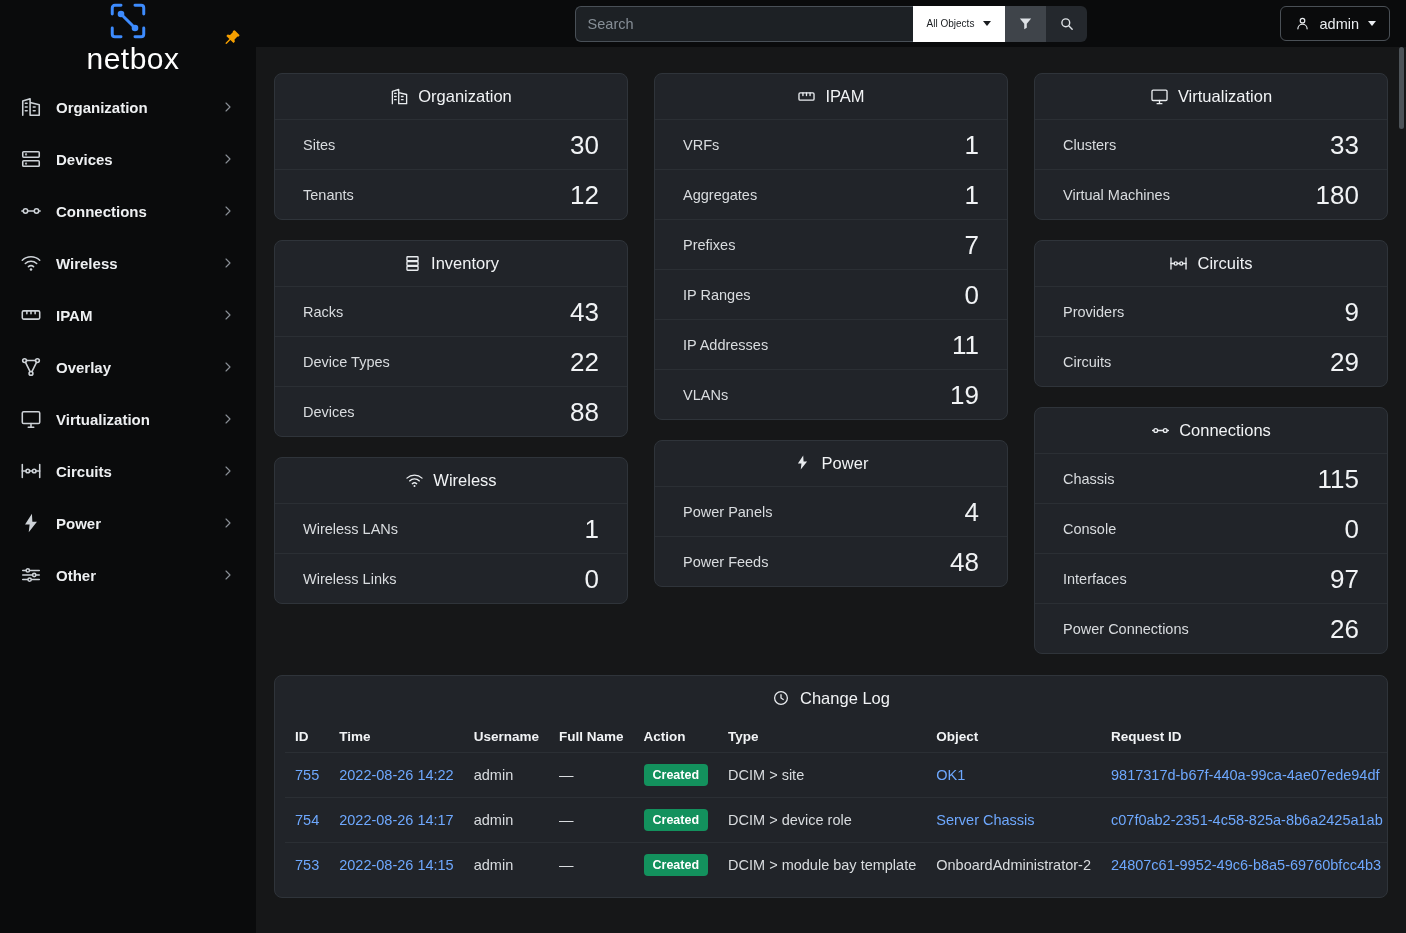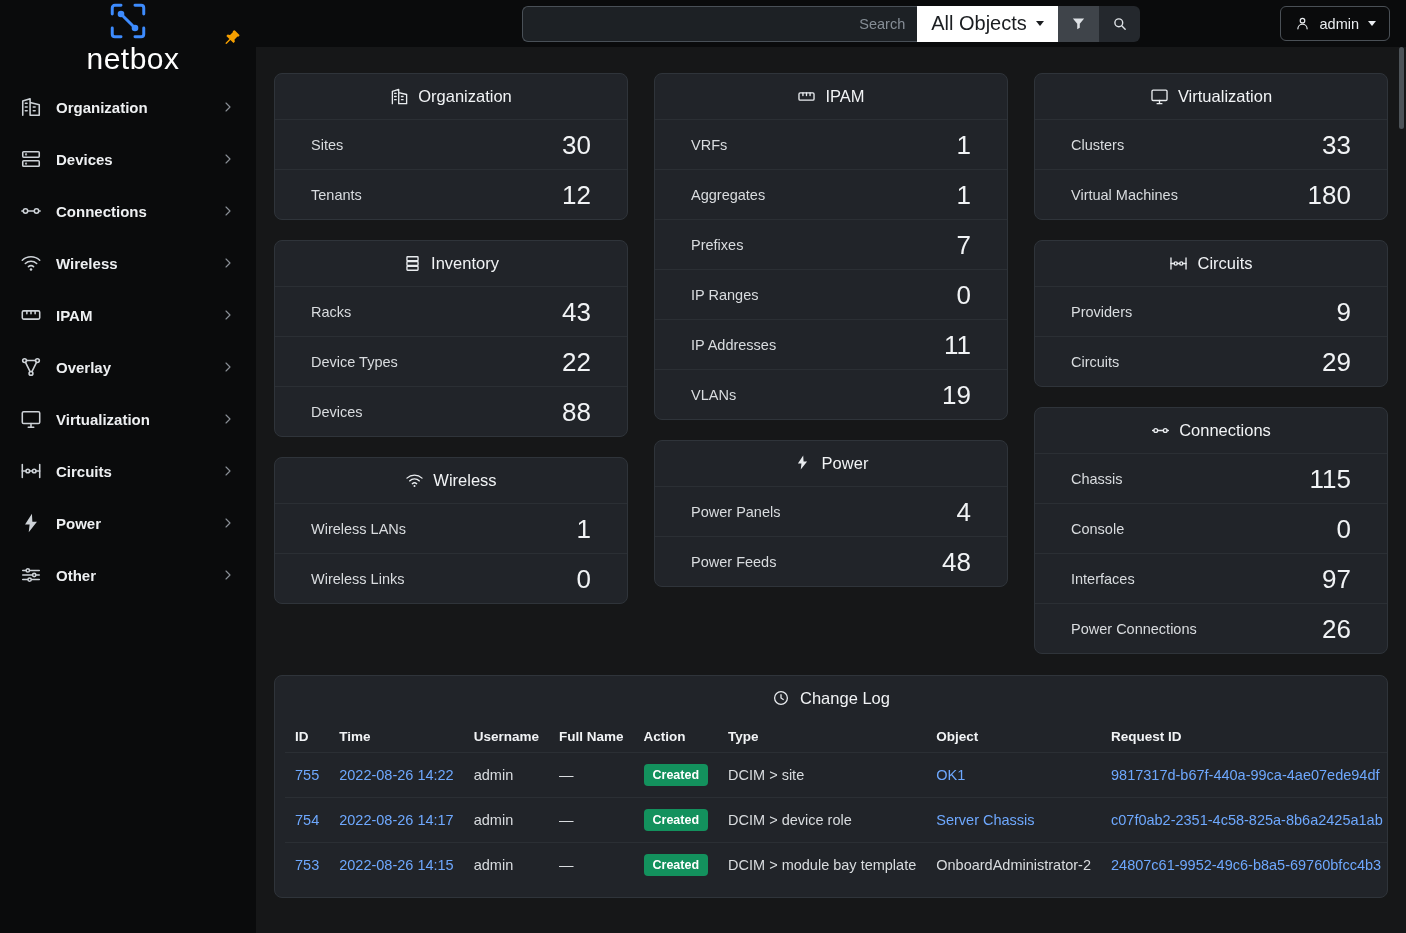--- a/index.html
+++ b/index.html
@@ -21,37 +21,37 @@
   .nav { padding: 4px 8px; display: flex; flex-direction: column; gap: 2px; }
   .nav-item { display: flex; align-items: center; height: 50px; padding: 0 12px; border-radius: 8px; cursor: pointer; }
   .nav-icon { width: 22px; height: 22px; color: #cdd2d7; flex: 0 0 22px; }
   .nav-label { margin-left: 14px; font-size: 15px; font-weight: 600; color: #eef0f2; }
   .nav-chevron { margin-left: auto; width: 16px; height: 16px; color: #8a9096; }
 
   
   .right { flex: 1; display: flex; flex-direction: column; height: 100%; overflow: hidden; position: relative; }
   .topbar { flex: 0 0 47px; height: 47px; background: #0a0b0c; display: flex; align-items: center; position: relative; }
   .search-group { display: flex; height: 36px; margin: 0 auto; }
-  .search-input { width: 395px; background: #1d2125; border: 1px solid #495057; border-right: 0; border-radius: 6px 0 0 6px; padding: 0 12px; color: #e9ecef; font-size: 14.5px; outline: none; font-family: inherit; text-align: right; }
+  .search-input { width: 338px; background: #1d2125; border: 1px solid #495057; border-right: 0; border-radius: 6px 0 0 6px; padding: 0 12px; color: #e9ecef; font-size: 14.5px; outline: none; font-family: inherit; }
   .search-input::placeholder { color: #868e96; }
-  .scope-btn { background: #ffffff; color: #1a1d20; border: 0; padding: 0 14px; font-size: 20px; display: flex; align-items: center; gap: 9px; cursor: pointer; font-family: inherit; }
+  .scope-btn { background: #ffffff; color: #1a1d20; border: 0; padding: 0 14px; font-size: 10px; display: flex; align-items: center; gap: 9px; cursor: pointer; font-family: inherit; }
   .caret-down { width: 0; height: 0; border-left: 4.5px solid transparent; border-right: 4.5px solid transparent; border-top: 5px solid currentColor; }
   .icon-btn { width: 41px; display: flex; align-items: center; justify-content: center; border: 0; cursor: pointer; color: #dee2e6; }
   .filter-btn { background: #3f444a; }
   .go-btn { background: #24282d; border-radius: 0 6px 6px 0; }
   .user-btn { position: absolute; right: 16px; top: 6px; height: 35px; border: 1px solid #4a5056; border-radius: 6px; background: transparent; color: #e9ecef; display: flex; align-items: center; gap: 9px; padding: 0 13px; font-size: 14.5px; cursor: pointer; font-family: inherit; }
 
   .main { flex: 1; overflow: hidden; padding: 26px 18px 0 18px; }
   .cols { display: flex; gap: 26px; }
   .col { flex: 1; display: flex; flex-direction: column; gap: 20px; }
 
   .card { background: #212429; border: 1px solid #2f343a; border-radius: 8px; overflow: hidden; }
   .card-head { display: flex; align-items: center; justify-content: center; gap: 9px; padding: 13px 16px; font-size: 16.5px; color: #f1f3f5; }
   .hicon { width: 19px; height: 19px; color: #e9ecef; }
-  .stat-row { display: flex; align-items: center; justify-content: space-between; padding: 11px 36px; border-top: 1px solid #2b2f34; min-height: 50px; cursor: pointer; text-align: right; }
+  .stat-row { display: flex; align-items: center; justify-content: space-between; padding: 11px 28px; border-top: 1px solid #2b2f34; min-height: 50px; cursor: pointer; text-align: right; }
   .stat-label { font-size: 14.5px; color: #d9dcdf; }
   .stat-value { font-size: 26px; line-height: 1; color: #f1f3f5; }
 
   
   .changelog { margin-top: 21px; }
   .table-wrap { padding: 0 10px 10px; }
   table { width: 100%; border-collapse: collapse; }
   th { font-size: 13.5px; font-weight: 700; color: #f1f3f5; text-align: left; padding: 8px 10px; white-space: nowrap; }
   td { font-size: 14.5px; color: #d9dcdf; padding: 11px 10px; border-top: 1px solid #2b2f34; white-space: nowrap; }
   .col-id { width: 44px; } .col-time { width: 128px; } .col-user { width: 80px; }

